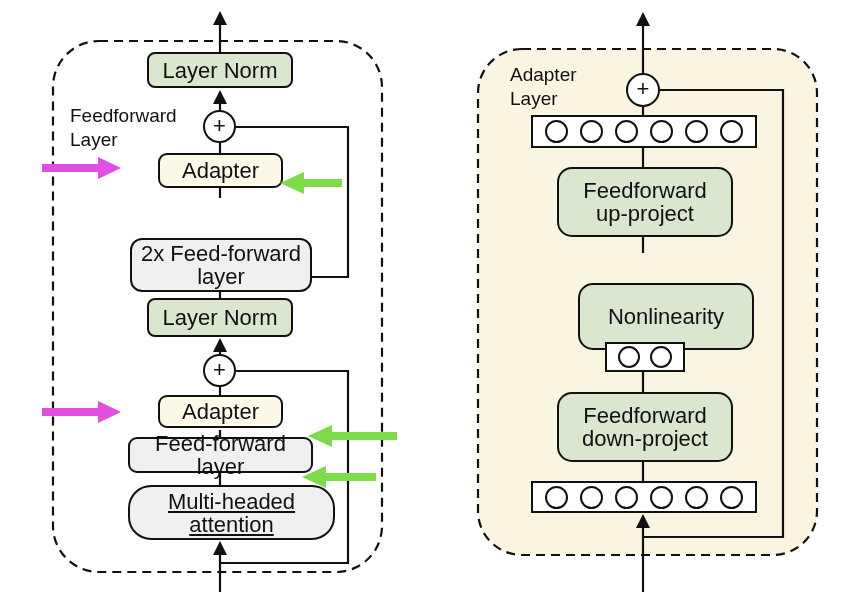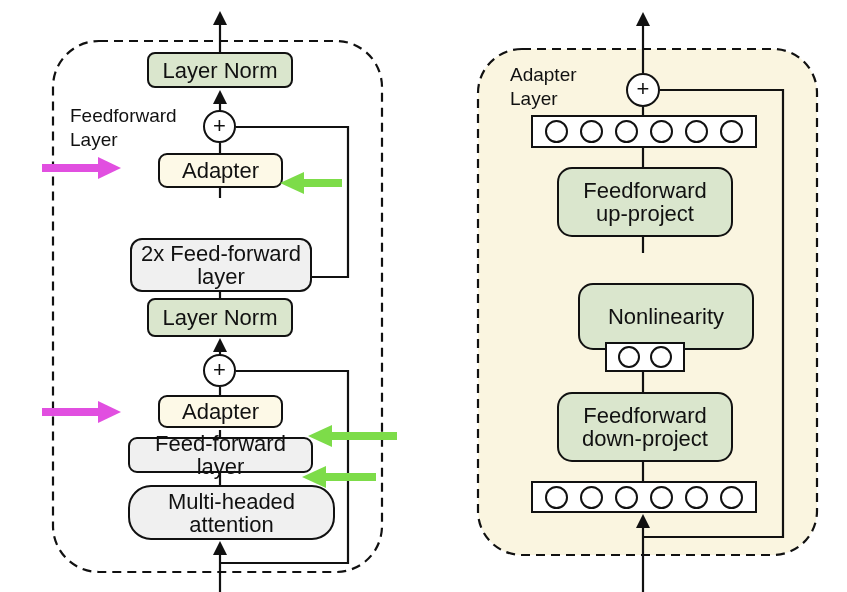--- a/index.html
+++ b/index.html
@@ -117,21 +117,21 @@
 
   <div class="box green" style="left:147px; top:52px;  width:146px; height:36px; border-radius:8px;">Layer Norm</div>
   <div class="plus" style="left:203px; top:110px; width:33px; height:33px;">+</div>
   <div class="box cream" style="left:158px; top:153px; width:125px; height:35px; border-radius:9px;">Adapter</div>
   <div class="box gray" style="left:130px; top:198px; width:182px; height:54px; border-radius:12px;margin-top:40px;">2x Feed-forward
 layer</div>
   <div class="box green" style="left:147px; top:298px; width:146px; height:39px; border-radius:8px;">Layer Norm</div>
   <div class="plus" style="left:203px; top:354px; width:33px; height:33px;">+</div>
   <div class="box cream" style="left:158px; top:395px; width:125px; height:33px; border-radius:9px;">Adapter</div>
   <div class="box gray" style="left:128px; top:437px; width:185px; height:36px; border-radius:9px;">Feed-forward layer</div>
-  <div class="box gray" style="left:128px; top:485px; width:207px; height:55px; border-radius:23px;">Multi-headed
+  <div class="box gray" style="left:128px; top:485px; width:207px; height:55px; border-radius:23px;text-decoration:underline;">Multi-headed
 attention</div>
   <div class="flabel" style="left:70px; top:104px;">Feedforward
 Layer</div>
 
   <div class="flabel" style="left:510px; top:63px;">Adapter
 Layer</div>
   <div class="plus" style="left:626px; top:73px; width:34px; height:34px;">+</div>
   <div class="crow" style="left:531px; top:115px; width:226px; height:33px;">
       <span class="circ"></span>
       <span class="circ"></span>

